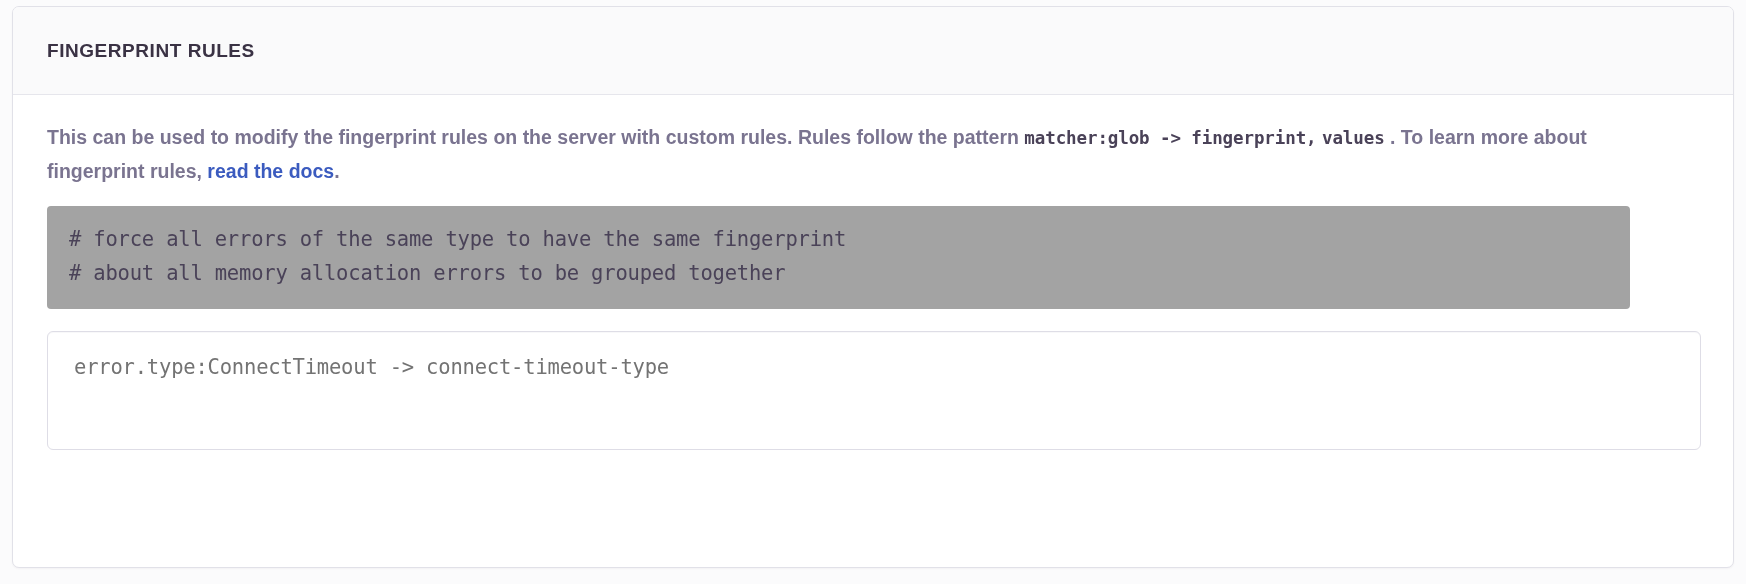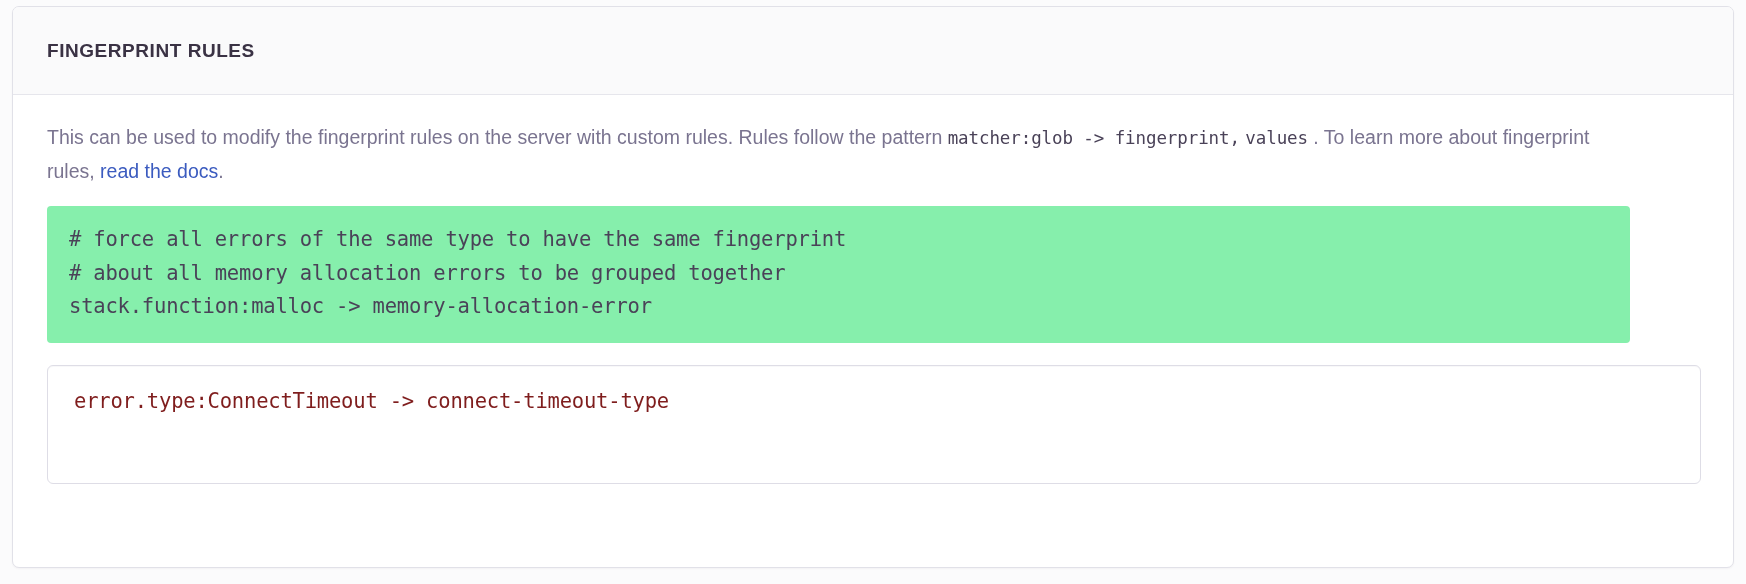--- a/index.html
+++ b/index.html
@@ -58,38 +58,38 @@
     padding: 26px 34px 0 34px;
     background: #ffffff;
   }
 
   .description {
     font-size: 19.5px;
     line-height: 33px;
     color: #7a7490;
     max-width: 1590px;
     margin: 0 0 18px 0;
-    font-weight: 400;
+    font-weight: 700;
   }
 
   .description .code-inline {
     font-family: "DejaVu Sans Mono", "Liberation Mono", monospace;
     font-size: 17.5px;
     color: #4a4258;
     letter-spacing: -0.1px;
   }
 
   .description a.doc-link {
     color: #3b5bbf;
     text-decoration: none;
   }
 
   .example-block {
     box-sizing: border-box;
-    background: #86efac;
+    background: #a3a3a3;
     border-radius: 4px;
     padding: 17px 22px 19px 22px;
     margin: 0 0 22px 0;
     width: 1583px;
   }
 
   .example-line {
     font-family: "DejaVu Sans Mono", "Liberation Mono", monospace;
     font-size: 20.5px;
     line-height: 33.5px;
@@ -105,21 +105,21 @@
     height: 119px;
     background: #ffffff;
     border: 1px solid #dedde6;
     border-radius: 6px;
     padding: 20px 26px;
     resize: none;
     outline: none;
     font-family: "DejaVu Sans Mono", "Liberation Mono", monospace;
     font-size: 20.5px;
     line-height: 31px;
-    color: #7f1d1d;
+    color: #737373;
     letter-spacing: -0.2px;
     box-shadow: inset 0 1px 1px rgba(43,34,51,0.03);
   }
   .rules-input::placeholder {
     color: #a9a5b8;
   }
 </style>
 </head>
 <body>
 
@@ -132,20 +132,19 @@
 
     <div class="panel-body">
 
       <p class="description">
         <span>This can be used to modify the fingerprint rules on the server with custom rules. Rules follow the pattern </span><span class="code-inline">matcher:glob -&gt; fingerprint,</span><span> </span><span class="code-inline">values</span><span> . To learn more about fingerprint rules, </span><a href="#" class="doc-link">read the docs</a><span>.</span>
       </p>
 
       <div class="example-block">
         <div class="example-line"># force all errors of the same type to have the same fingerprint</div>
         <div class="example-line"># about all memory allocation errors to be grouped together</div>
-        <div class="example-line">stack.function:malloc -&gt; memory-allocation-error</div>
       </div>
 
       <textarea class="rules-input" spellcheck="false" placeholder="" style="">error.type:ConnectTimeout -&gt; connect-timeout-type</textarea>
 
     </div>
   </section>
 </div>
 
 </body></html>

